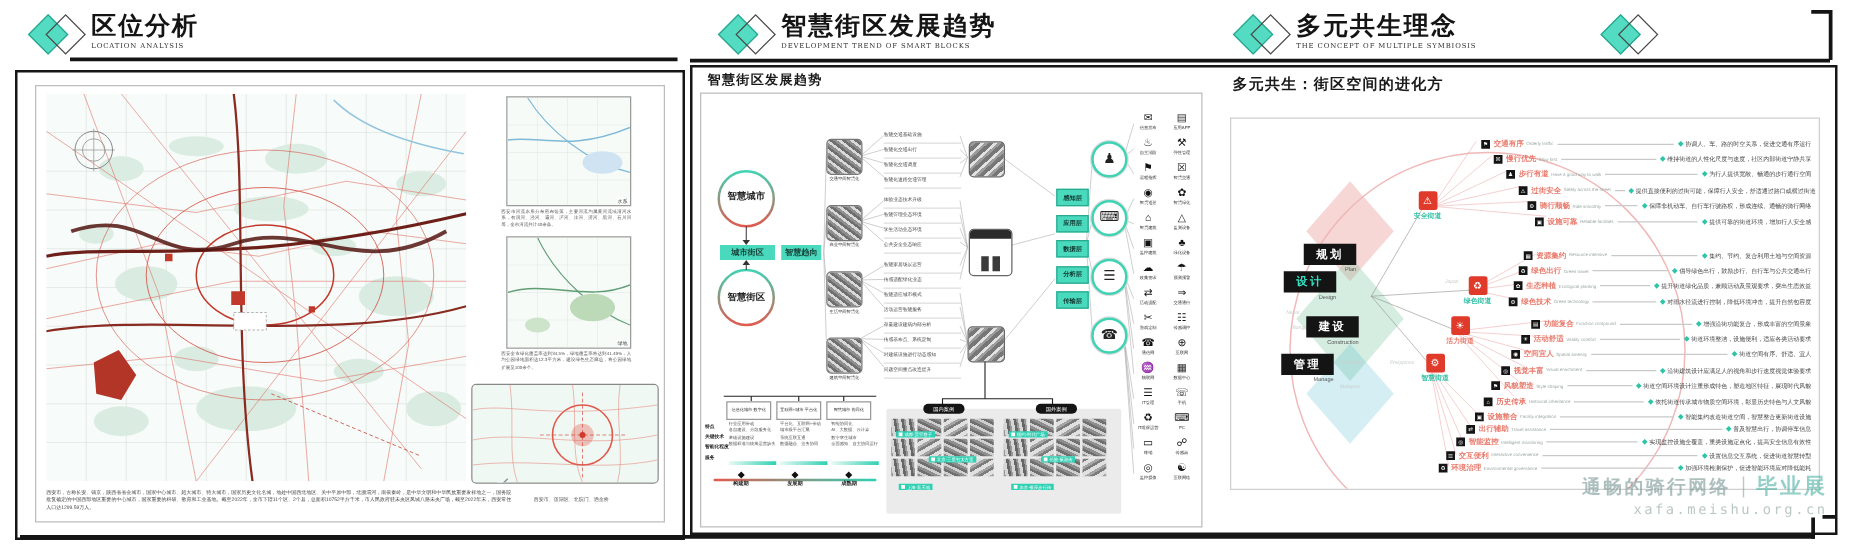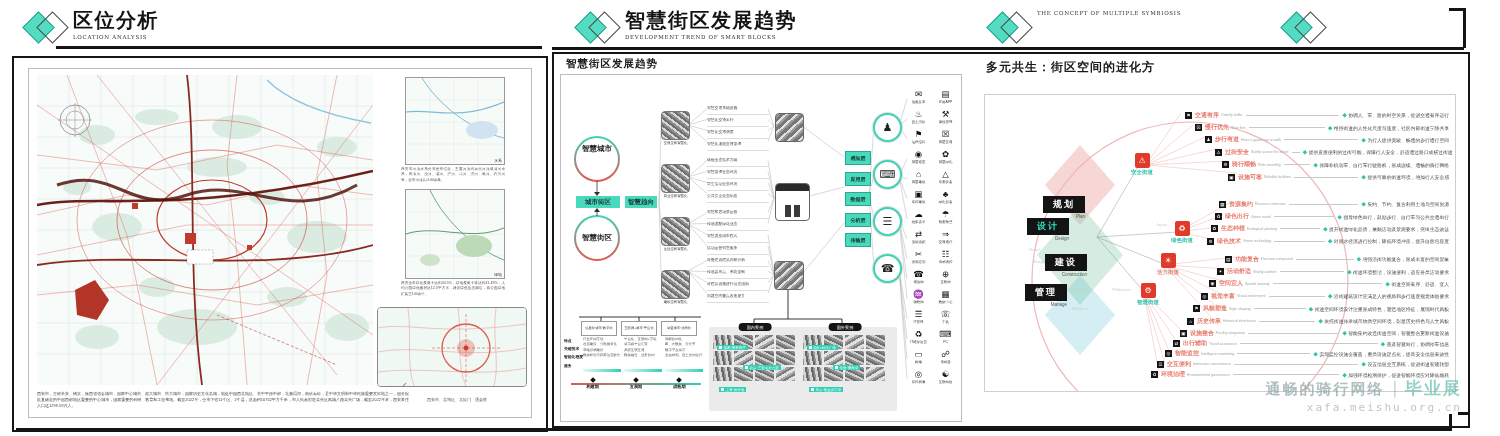--- a/index.html
+++ b/index.html
@@ -164,20 +164,21 @@
       <div class="hzh">智慧街区发展趋势</div>
       <div class="hen">DEVELOPMENT TREND OF SMART BLOCKS</div>
     </div>
   </div>
   <div class="hdr" style="left:988px">
     <span class="dlogo">
         <i class="d-fill"></i>
         <i class="d-line"></i>
       </span>
     <div>
+      <div class="hzh">多元共生理念</div>
       <div class="hen">THE CONCEPT OF MULTIPLE SYMBIOSIS</div>
     </div>
   </div>
   <span class="dlogo abs" style="left:1282px;top:8px"><i class="d-fill"></i><i class="d-line"></i></span>
 
   <div class="rule" style="left:56px;top:46px;width:486px;height:2.5px"></div>
   <div class="rule" style="left:552px;top:47px;width:912px;height:2.5px"></div>
   <div class="rule" style="left:1463px;top:8px;width:2.5px;height:40px"></div>
   <div class="rule" style="left:1449px;top:8px;width:16px;height:2.5px"></div>
   <div class="rule" style="left:16px;top:428px;width:1436px;height:3px"></div>
@@ -377,21 +378,21 @@
         <path d="M227 213 V244"></path>
           <path d="M227 244 H193 V250"></path>
           <path d="M227 244 H281 V250"></path>
         <path d="M18 242 H140"></path>
           <path d="M40 242 V246"></path>
           <path d="M78 242 V246"></path>
           <path d="M114 242 V246"></path>
       </g>
     </svg>
 
-    <div class="fc-label" style="left:14px;top:54px;width:44px;height:40px">智慧城市</div>
+    <div class="fc-label" style="left:14px;top:62px;width:44px;height:40px">智慧城市</div>
     <div class="fc-label" style="left:14px;top:141px;width:44px;height:44px">智慧街区</div>
     <div class="tbox" style="left:15px;top:121px;width:44px;height:12px">城市街区</div>
     <div class="tbox" style="left:64px;top:121px;width:32px;height:12px">智慧趋向</div>
 
     <div class="thumbcol" style="left:100px;top:36px">
 
         <div class="sthumb">
           <div class="ph-img"></div>
           <div class="scap">交通空间智慧化</div>
         </div>

